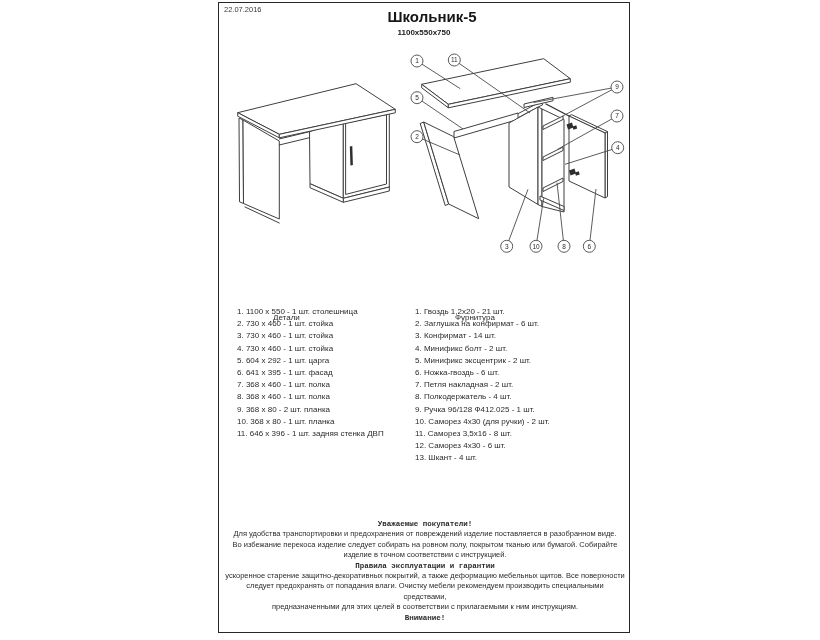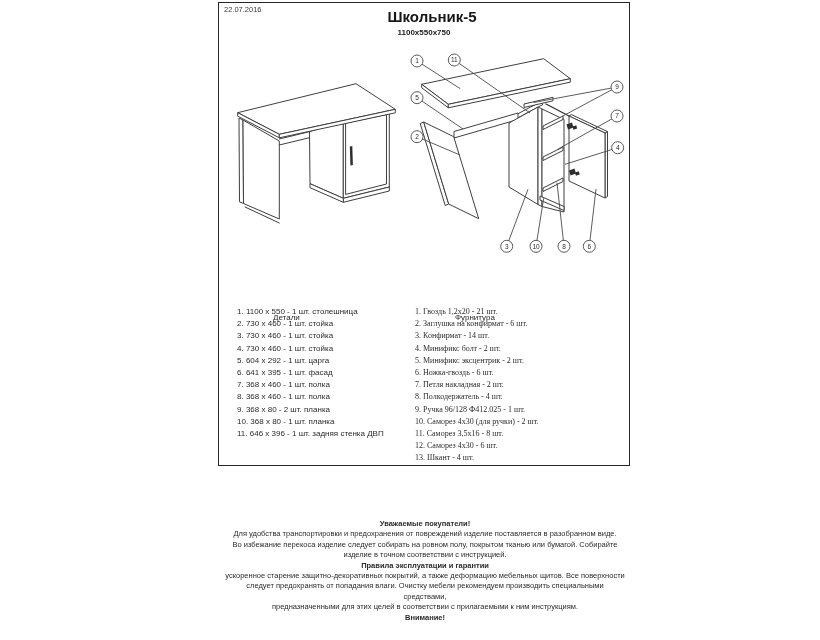--- a/index.html
+++ b/index.html
@@ -1,25 +1,25 @@
 <!DOCTYPE html>
 <html><head>
 <meta charset="utf-8">
 <style>
   html,body{margin:0;padding:0;background:#ffffff;}
   body{width:820px;height:640px;position:relative;font-family:"Liberation Sans","DejaVu Sans",sans-serif;color:#1f1f1f;}
-  .page{position:absolute;left:218px;top:2px;width:412px;height:464px;box-sizing:border-box;border:1.5px solid #272727;background:#fff;}
+  .page{position:absolute;left:218px;top:2px;width:412px;height:631px;box-sizing:border-box;border:1.5px solid #272727;background:#fff;}
   .abs{position:absolute;}
   .date{left:5px;top:2px;font-size:7.5px;color:#3a3a3a;}
   .title{left:8px;top:5px;width:100%;text-align:center;font-size:15px;font-weight:bold;color:#161616;}
   .subtitle{left:0;top:25px;width:100%;text-align:center;font-size:8px;font-weight:bold;color:#222;}
   .list{font-size:8px;line-height:12.2px;color:#2b2b2b;white-space:nowrap;}
   .list-header{font-size:8px;color:#2b2b2b;margin-top:23px;}
   .notice{left:5px;top:516px;width:402px;text-align:center;font-size:7.5px;line-height:10.4px;color:#2b2b2b;}
-  .notice .b{font-weight:bold;}
+  .notice .b{font-weight:bold;font-family:Liberation Mono, monospace;}
   svg{position:absolute;overflow:visible;}
   .ln{fill:none;stroke:#3f3f3f;stroke-width:1;stroke-linejoin:round;stroke-linecap:round;}
   .face{fill:#ffffff;stroke:#3f3f3f;stroke-width:1;stroke-linejoin:round;}
   .thick{fill:none;stroke:#343434;stroke-width:1.4;stroke-linecap:round;}
   .leader{fill:none;stroke:#4a4a4a;stroke-width:0.9;}
   .callout circle{fill:#ffffff;stroke:#5a5a5a;stroke-width:1;}
   .callout text{font-family:"Liberation Sans","DejaVu Sans",sans-serif;font-size:6.5px;fill:#2b2b2b;text-anchor:middle;}
   .dark{fill:#2e2e2e;stroke:none;}
 </style>
 </head>
@@ -177,21 +177,21 @@
     <div>5. 604 x 292 - 1 шт. царга</div>
     <div>6. 641 x 395 - 1 шт. фасад</div>
     <div>7. 368 x 460 - 1 шт. полка</div>
     <div>8. 368 x 460 - 1 шт. полка</div>
     <div>9. 368 x 80 - 2 шт. планка</div>
     <div>10. 368 x 80 - 1 шт. планка</div>
     <div>11. 646 x 396 - 1 шт. задняя стенка ДВП</div>
   </div>
 
   <div class="abs list-header" style="left:236px;top:287px;">Фурнитура</div>
-  <div class="abs list" style="left:196px;top:303px;font-family:Liberation Serif, serif;">
+  <div class="abs list" style="left:196px;top:303px;">
     <div>1. Гвоздь 1,2x20 - 21 шт.</div>
     <div>2. Заглушка на конфирмат - 6 шт.</div>
     <div>3. Конфирмат - 14 шт.</div>
     <div>4. Минификс болт - 2 шт.</div>
     <div>5. Минификс эксцентрик - 2 шт.</div>
     <div>6. Ножка-гвоздь - 6 шт.</div>
     <div>7. Петля накладная - 2 шт.</div>
     <div>8. Полкодержатель - 4 шт.</div>
     <div>9. Ручка 96/128 Ф412.025 - 1 шт.</div>
     <div>10. Саморез 4x30 (для ручки) - 2 шт.</div>

